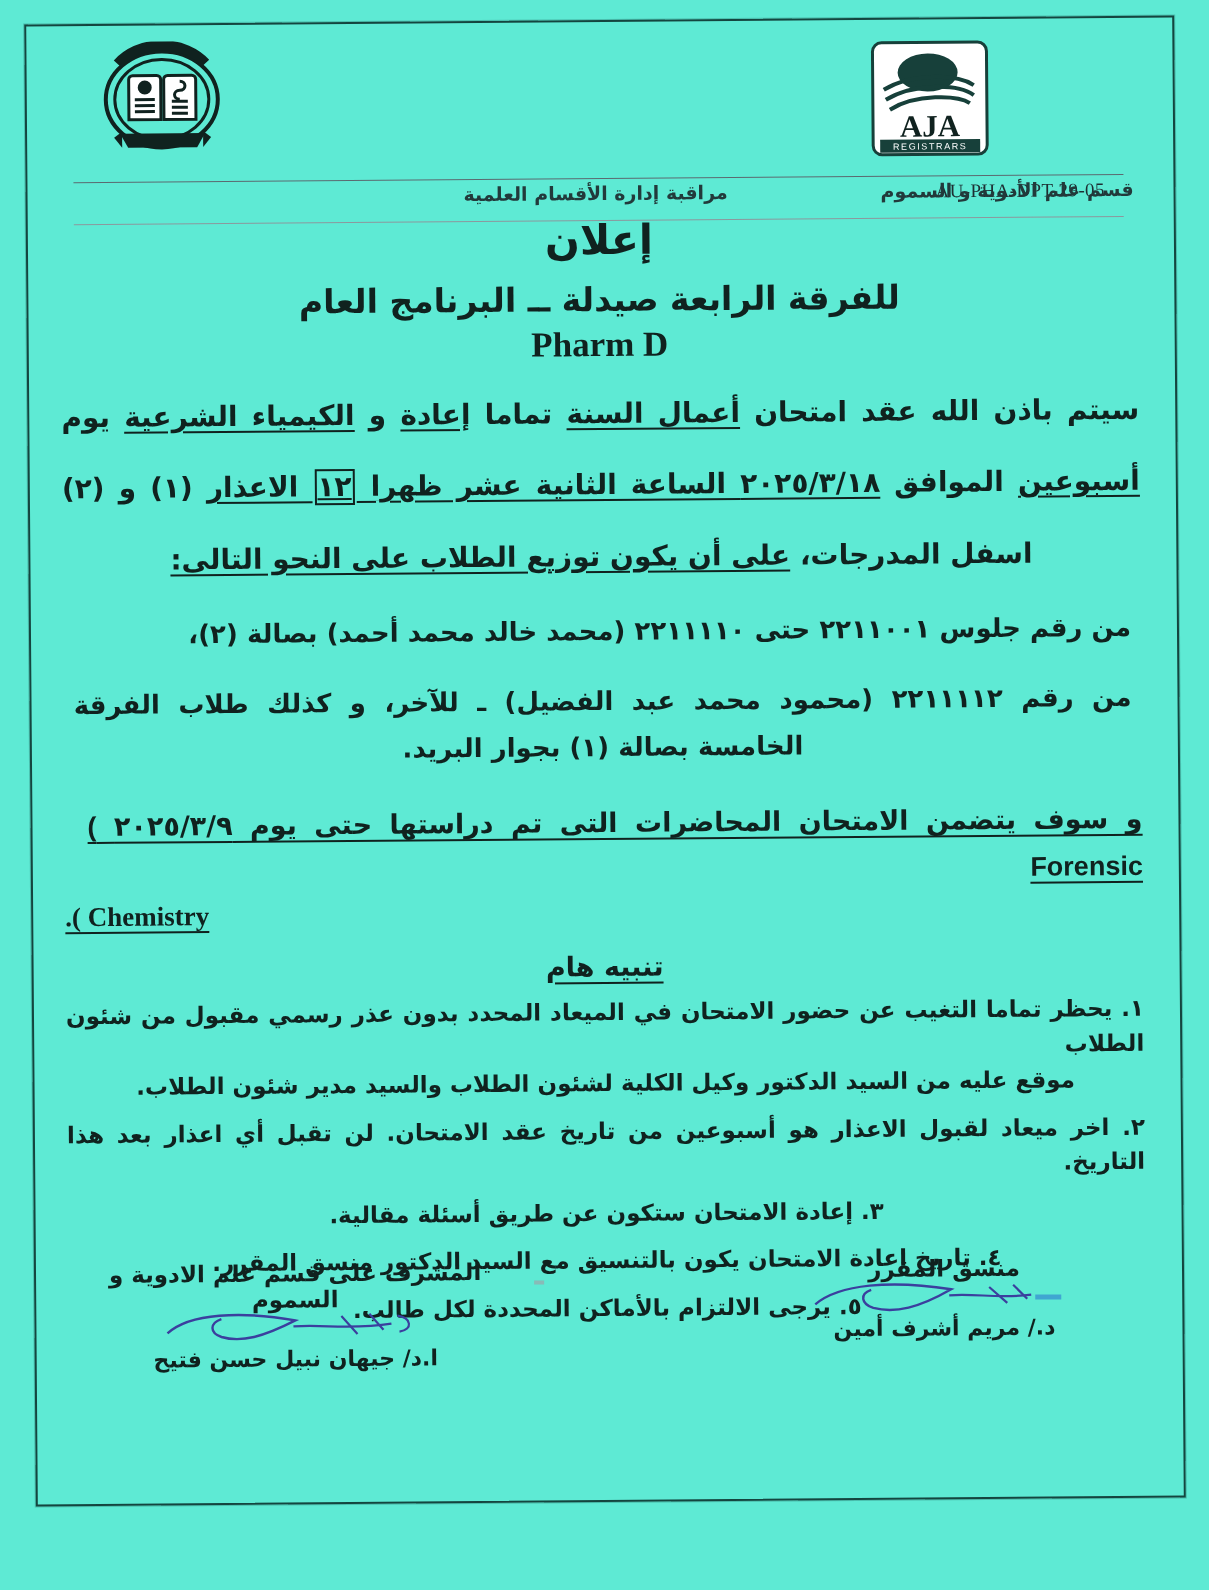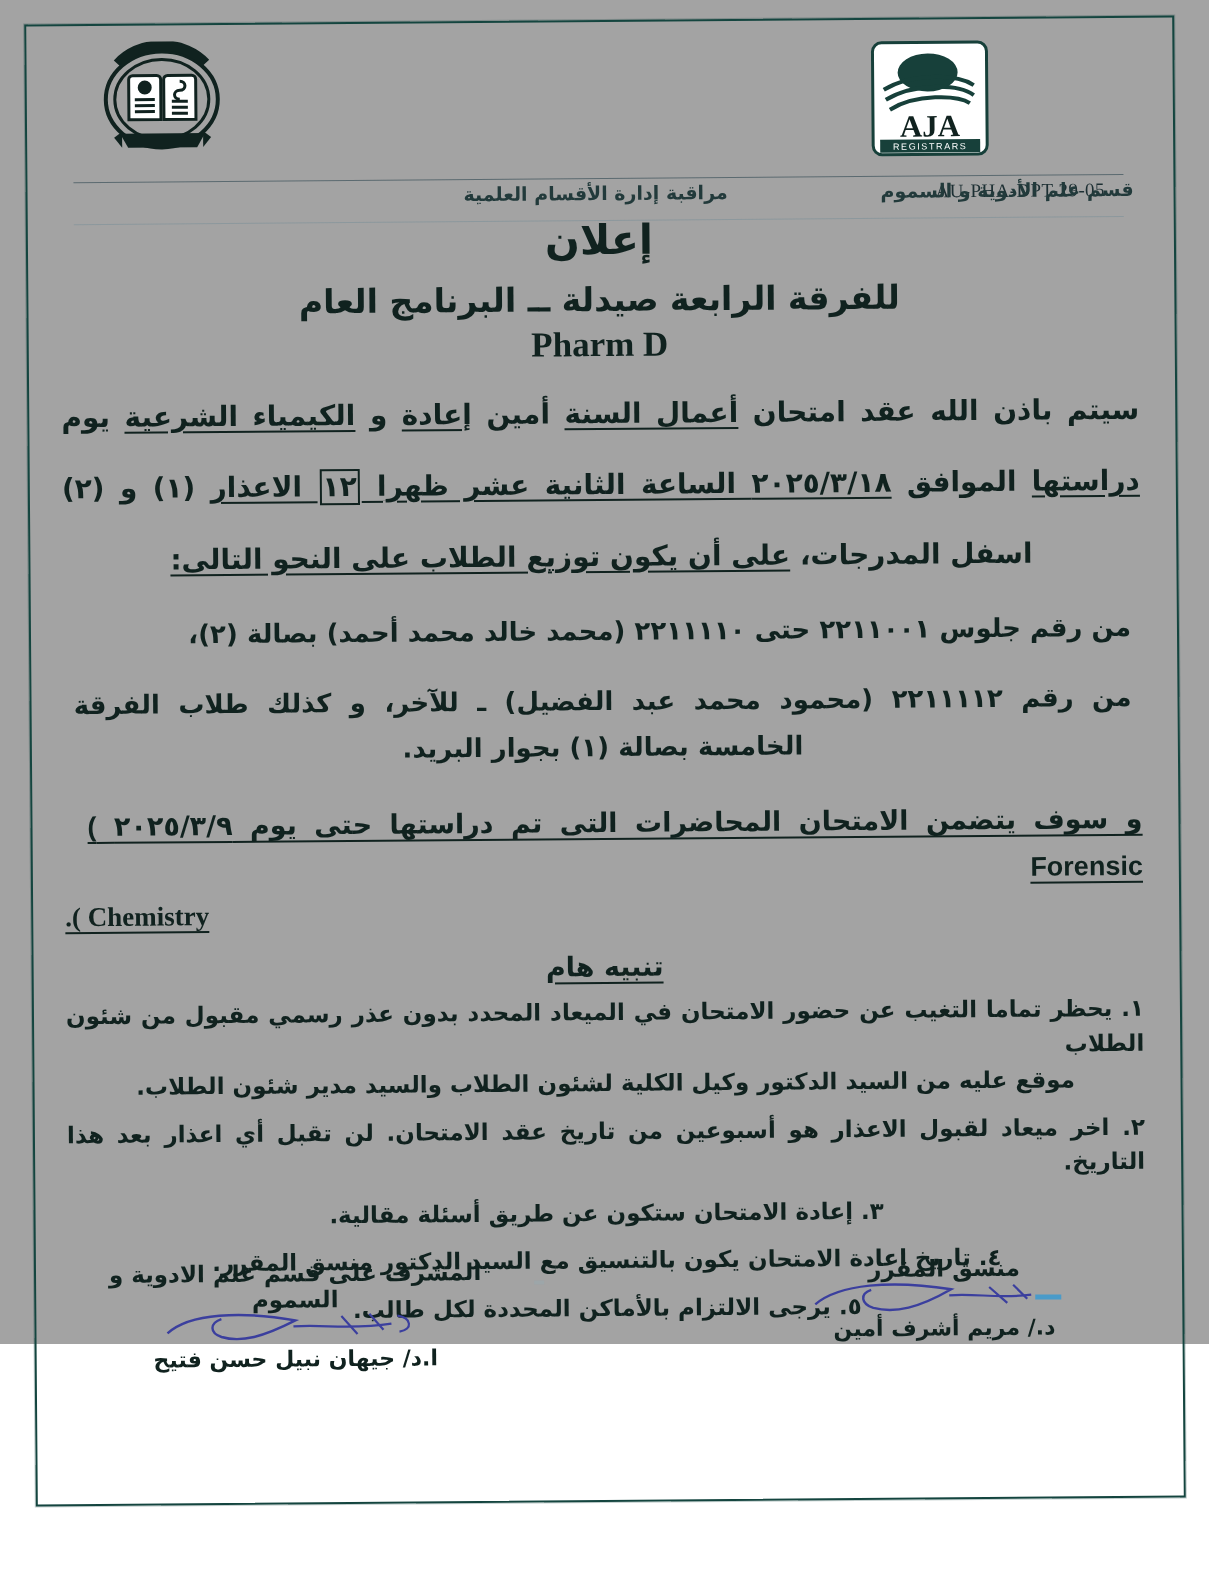--- a/index.html
+++ b/index.html
@@ -6,22 +6,22 @@
   html,body{margin:0;padding:0;}
   body{
     width:1209px;height:1590px;
     background:#ffffff;
     font-family:"DejaVu Sans","Liberation Sans",sans-serif;
     overflow:hidden;
     position:relative;
   }
   .page{
     position:absolute;
-    left:0;top:0;width:1209px;height:1344px;
-    background:#a3a3a3;
+    left:0;top:0;width:1209px;height:1590px;
+    background:#5eead4;
   }
   
   .frame{
     position:absolute;
     left:30px;top:20px;
     width:1146px;height:1478px;
     border:2px solid #14453f;
     box-shadow:0 0 0 1px rgba(20,69,63,.25);
     transform:rotate(-0.45deg);
     transform-origin:50% 50%;
@@ -84,21 +84,21 @@
   
   .body{padding:0 34px;}
   .para{
     font-size:28px;font-weight:700;line-height:1.62;
     text-align:justify;text-align-last:justify;
     margin-top:26px;color:#10221f;
   }
   .para .u{ text-decoration:underline; text-underline-offset:5px; }
   .boxed{
     display:inline-block;border:2px solid #10221f;
-    padding:0 1px;line-height:1.12;margin:0 2px;
+    padding:0 1px;line-height:1.12;margin:0 2px;text-decoration:underline;
   }
   .p-center{text-align:center;text-align-last:center;}
 
   .dist{
     font-size:26px;font-weight:700;line-height:1.7;
     margin-top:30px;text-align:right;padding:0 10px 0 4px;
     color:#10221f;
   }
   .dist2{
     font-size:26px;font-weight:700;line-height:1.75;
@@ -200,25 +200,25 @@
       <div class="hdr-rule2"></div>
     </div>
 
     <div class="t-main">إعلان</div>
     <div class="t-sub">للفرقة الرابعة صيدلة ــ البرنامج العام</div>
     <div class="t-eng">Pharm D</div>
 
     <div class="body">
 
       <div class="para">
-        <span>سيتم باذن الله عقد امتحان </span><span class="u">أعمال السنة</span><span> أمين </span><span class="u">إعادة</span><span> و </span><span class="u">الكيمياء الشرعية</span><span> يوم</span>
+        <span>سيتم باذن الله عقد امتحان </span><span class="u">أعمال السنة</span><span> تماما </span><span class="u">إعادة</span><span> و </span><span class="u">الكيمياء الشرعية</span><span> يوم</span>
       </div>
 
       <div class="para">
-        <span class="u">دراستها</span><span> الموافق </span><span class="u">٢٠٢٥/٣/١٨</span><span class="u"> الساعة الثانية عشر ظهرا </span><span class="boxed">١٢</span><span class="u"> الاعذار</span><span> (١) و (٢)</span>
+        <span class="u">أسبوعين</span><span> الموافق </span><span class="u">٢٠٢٥/٣/١٨</span><span class="u"> الساعة الثانية عشر ظهرا </span><span class="boxed">١٢</span><span class="u"> الاعذار</span><span> (١) و (٢)</span>
       </div>
 
       <div class="para p-center">
         <span>اسفل المدرجات، </span><span class="u">على أن يكون توزيع الطلاب على النحو التالى:</span>
       </div>
 
       <div class="dist">من رقم جلوس ٢٢١١٠٠١ حتى ٢٢١١١١٠ (محمد خالد محمد أحمد) بصالة (٢)،</div>
 
       <div class="dist2">من رقم ٢٢١١١١٢ (محمود محمد عبد الفضيل) ـ للآخر، و كذلك طلاب الفرقة الخامسة بصالة (١) بجوار البريد.</div>
 

